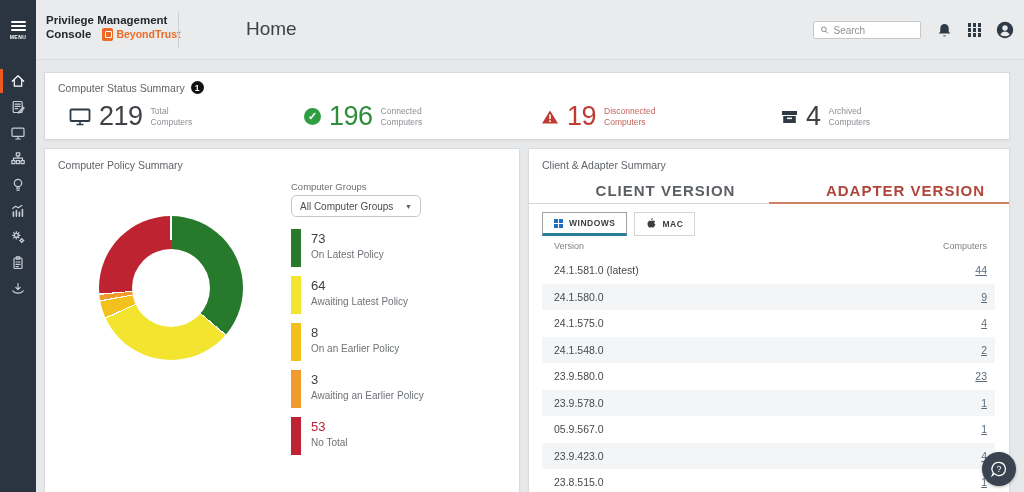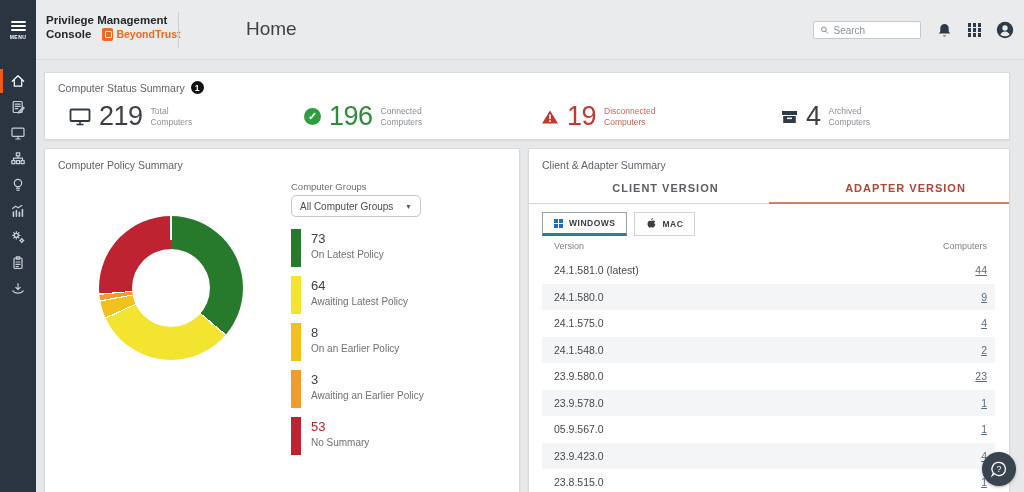--- a/index.html
+++ b/index.html
@@ -64,21 +64,21 @@
   .donut { position:absolute; left:54px; top:67px; width:144px; height:144px; border-radius:50%; }
   .donut-hole { position:absolute; left:33px; top:33px; width:78px; height:78px; border-radius:50%; background:#fff; }
   .legend { position:absolute; left:246px; top:80px; }
   .legend-item { display:flex; gap:10px; margin-bottom:9px; height:38px; }
   .legend-swatch { width:10px; height:38px; flex:none; }
   .legend-value { font-size:13px; color:#3e4247; margin-top:2px; }
   .legend-label { font-size:10px; color:#6e7276; margin-top:3px; }
 
   
   .tabs { position:absolute; left:0; top:26px; width:100%; height:29px; display:flex; }
-  .tab { flex:1; display:flex; align-items:flex-start; justify-content:center; padding-top:7px; font-size:11px; font-weight:600; letter-spacing:1px; cursor:pointer;padding-left:33px; }
+  .tab { flex:1; display:flex; align-items:flex-start; justify-content:center; padding-top:7px; font-size:15px; font-weight:600; letter-spacing:1px; cursor:pointer;padding-left:33px; }
   .tab.inactive { color:#5b5f63; border-bottom:1px solid #d6d7d9; }
   .tab.active { color:#b0453a; border-bottom:2px solid #cf8166; }
   .os-toggle { position:absolute; left:13px; top:63px; display:flex; gap:7px; }
   .os-btn { display:flex; align-items:center; gap:6px; height:24px; padding:0 11px; background:#fff; border:1px solid #d2d3d5; font-size:8.5px; font-weight:600; letter-spacing:.5px; color:#3c4043; cursor:pointer; }
   .os-btn.active { border:1px solid #9ba0a5; border-bottom:3px solid #2d7d9a; }
   .win-logo { display:grid; grid-template-columns:4px 4px; grid-template-rows:4px 4px; gap:1px; }
   .win-logo i { background:#1e70bf; }
   .table-head { position:absolute; left:13px; right:14px; top:92px; display:flex; justify-content:space-between; font-size:9px; color:#7f8387; }
   .table-head .col-version { padding-left:12px; }
   .table-head .col-computers { padding-right:8px; }
@@ -291,21 +291,21 @@
       <span class="legend-swatch" style="background: rgb(239, 155, 45);"></span>
       <span>
           <div class="legend-value">3</div>
           <div class="legend-label">Awaiting an Earlier Policy</div>
         </span>
     </div>
     <div class="legend-item">
       <span class="legend-swatch" style="background: rgb(189, 35, 48);"></span>
       <span>
           <div class="legend-value" style="color: rgb(189, 35, 48);">53</div>
-          <div class="legend-label">No Summary</div>
+          <div class="legend-label">No Total</div>
         </span>
     </div>
   </div>
 </div>
 
 <div class="card panel-right">
   <div class="card-title panel-title">Client &amp; Adapter Summary</div>
   <div class="tabs">
     <div class="tab inactive">CLIENT VERSION</div>
     <div class="tab active">ADAPTER VERSION</div>

